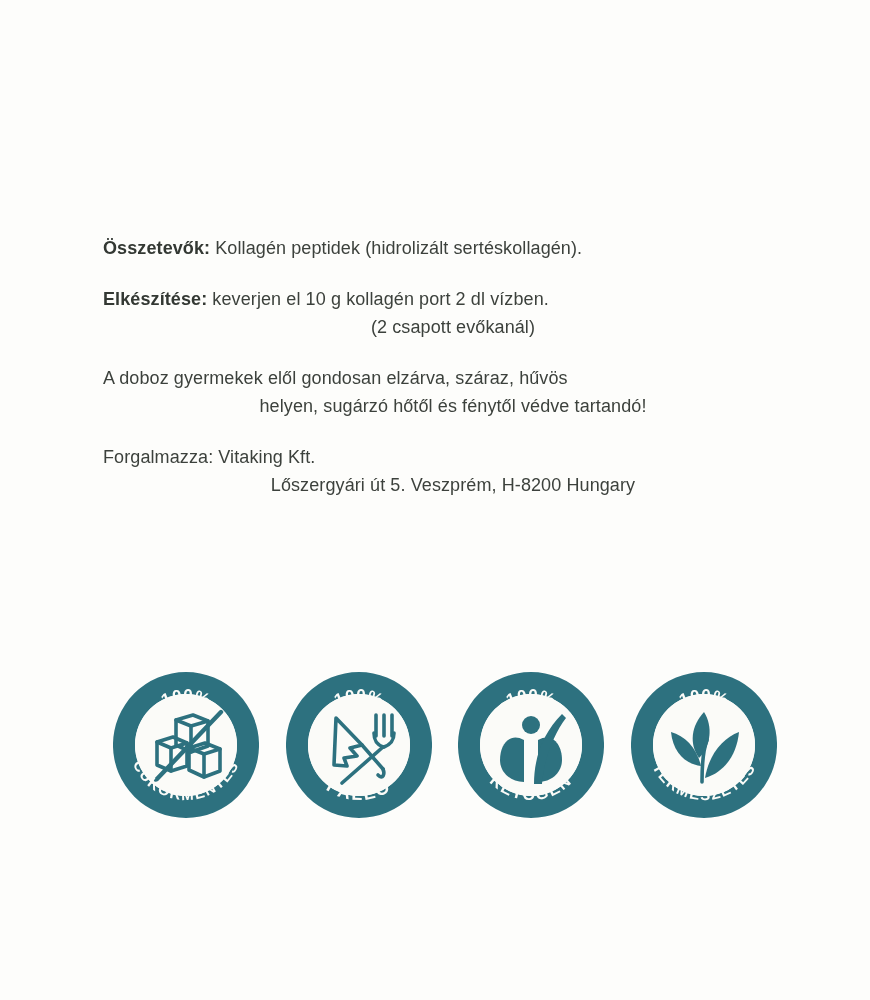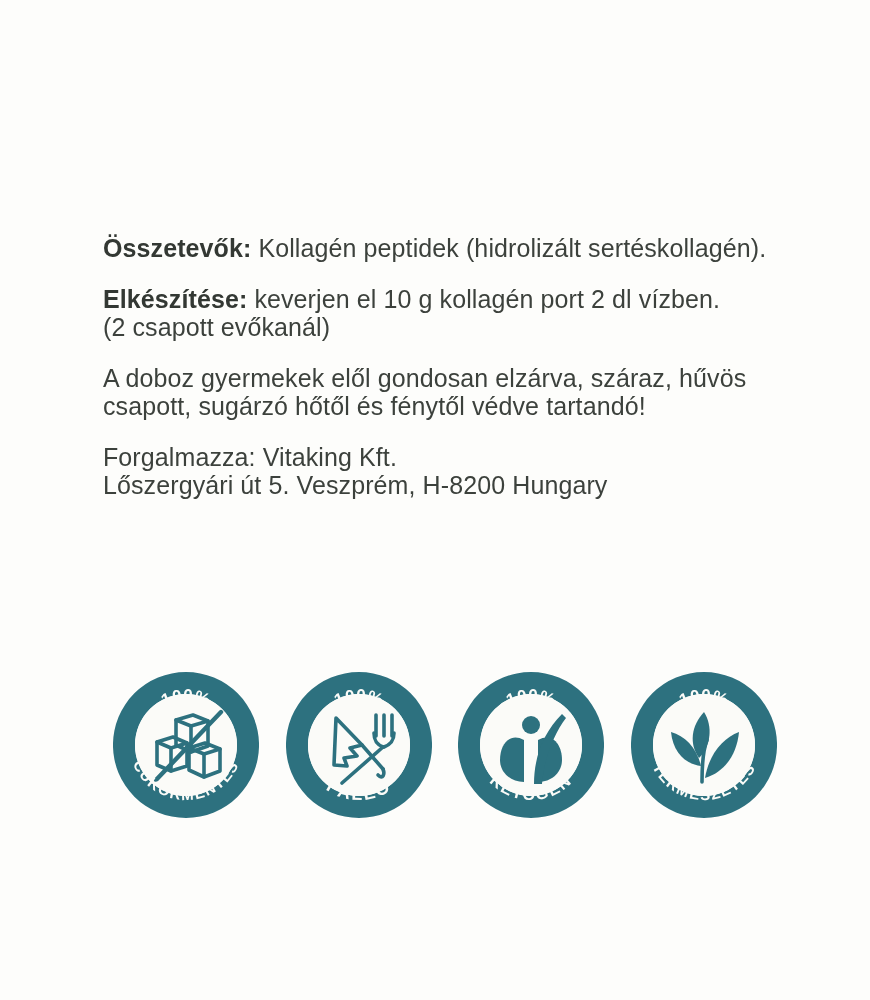--- a/index.html
+++ b/index.html
@@ -25,35 +25,35 @@
   }
 
   #text-block {
     position: absolute;
     left: 103px;
     top: 234px;
     width: 700px;
   }
 
   .para {
-    font-size: 25px;
+    font-size: 18px;
     line-height: 28px;
     letter-spacing: 0.1px;
     margin: 0 0 23px 0;
     color: #3c413c;
     white-space: pre-line;
   }
   .para:last-child { margin-bottom: 9px; }
 
   .para .lead {
     font-weight: bold;
     color: #333833;
   }
 
-  .para .line2 { display: block; }
+  .para .line2 { display: block; text-align: center; }
 
   #badge-row {
     position: absolute;
     left: 113px;
     top: 670px;
     width: 664px;
     height: 150px;
     display: flex;
     justify-content: space-between;
     align-items: flex-start;
@@ -83,21 +83,21 @@
 <div id="label-panel">
 
   <div id="text-block">
 
     <p class="para"><span class="lead">Összetevők:</span><span> Kollagén peptidek (hidrolizált sertéskollagén).</span></p>
 
     <p class="para"><span class="lead">Elkészítése:</span><span> keverjen el 10 g kollagén port 2 dl vízben.</span><span class="line2">(2 csapott evőkanál)</span></p>
 
 
 
-    <p class="para"><span>A doboz gyermekek elől gondosan elzárva, száraz, hűvös</span><span class="line2">csapott, sugárzó hőtől és fénytől védve tartandó!</span></p>
+    <p class="para"><span>A doboz gyermekek elől gondosan elzárva, száraz, hűvös</span><span class="line2">helyen, sugárzó hőtől és fénytől védve tartandó!</span></p>
 
     <p class="para"><span>Forgalmazza: Vitaking Kft.</span><span class="line2">Lőszergyári út 5. Veszprém, H-8200 Hungary</span></p>
 
   </div>
 
   <div id="badge-row">
 
     <div class="badge">
       <svg viewBox="0 0 146 150" xmlns="http://www.w3.org/2000/svg">
         <defs>

